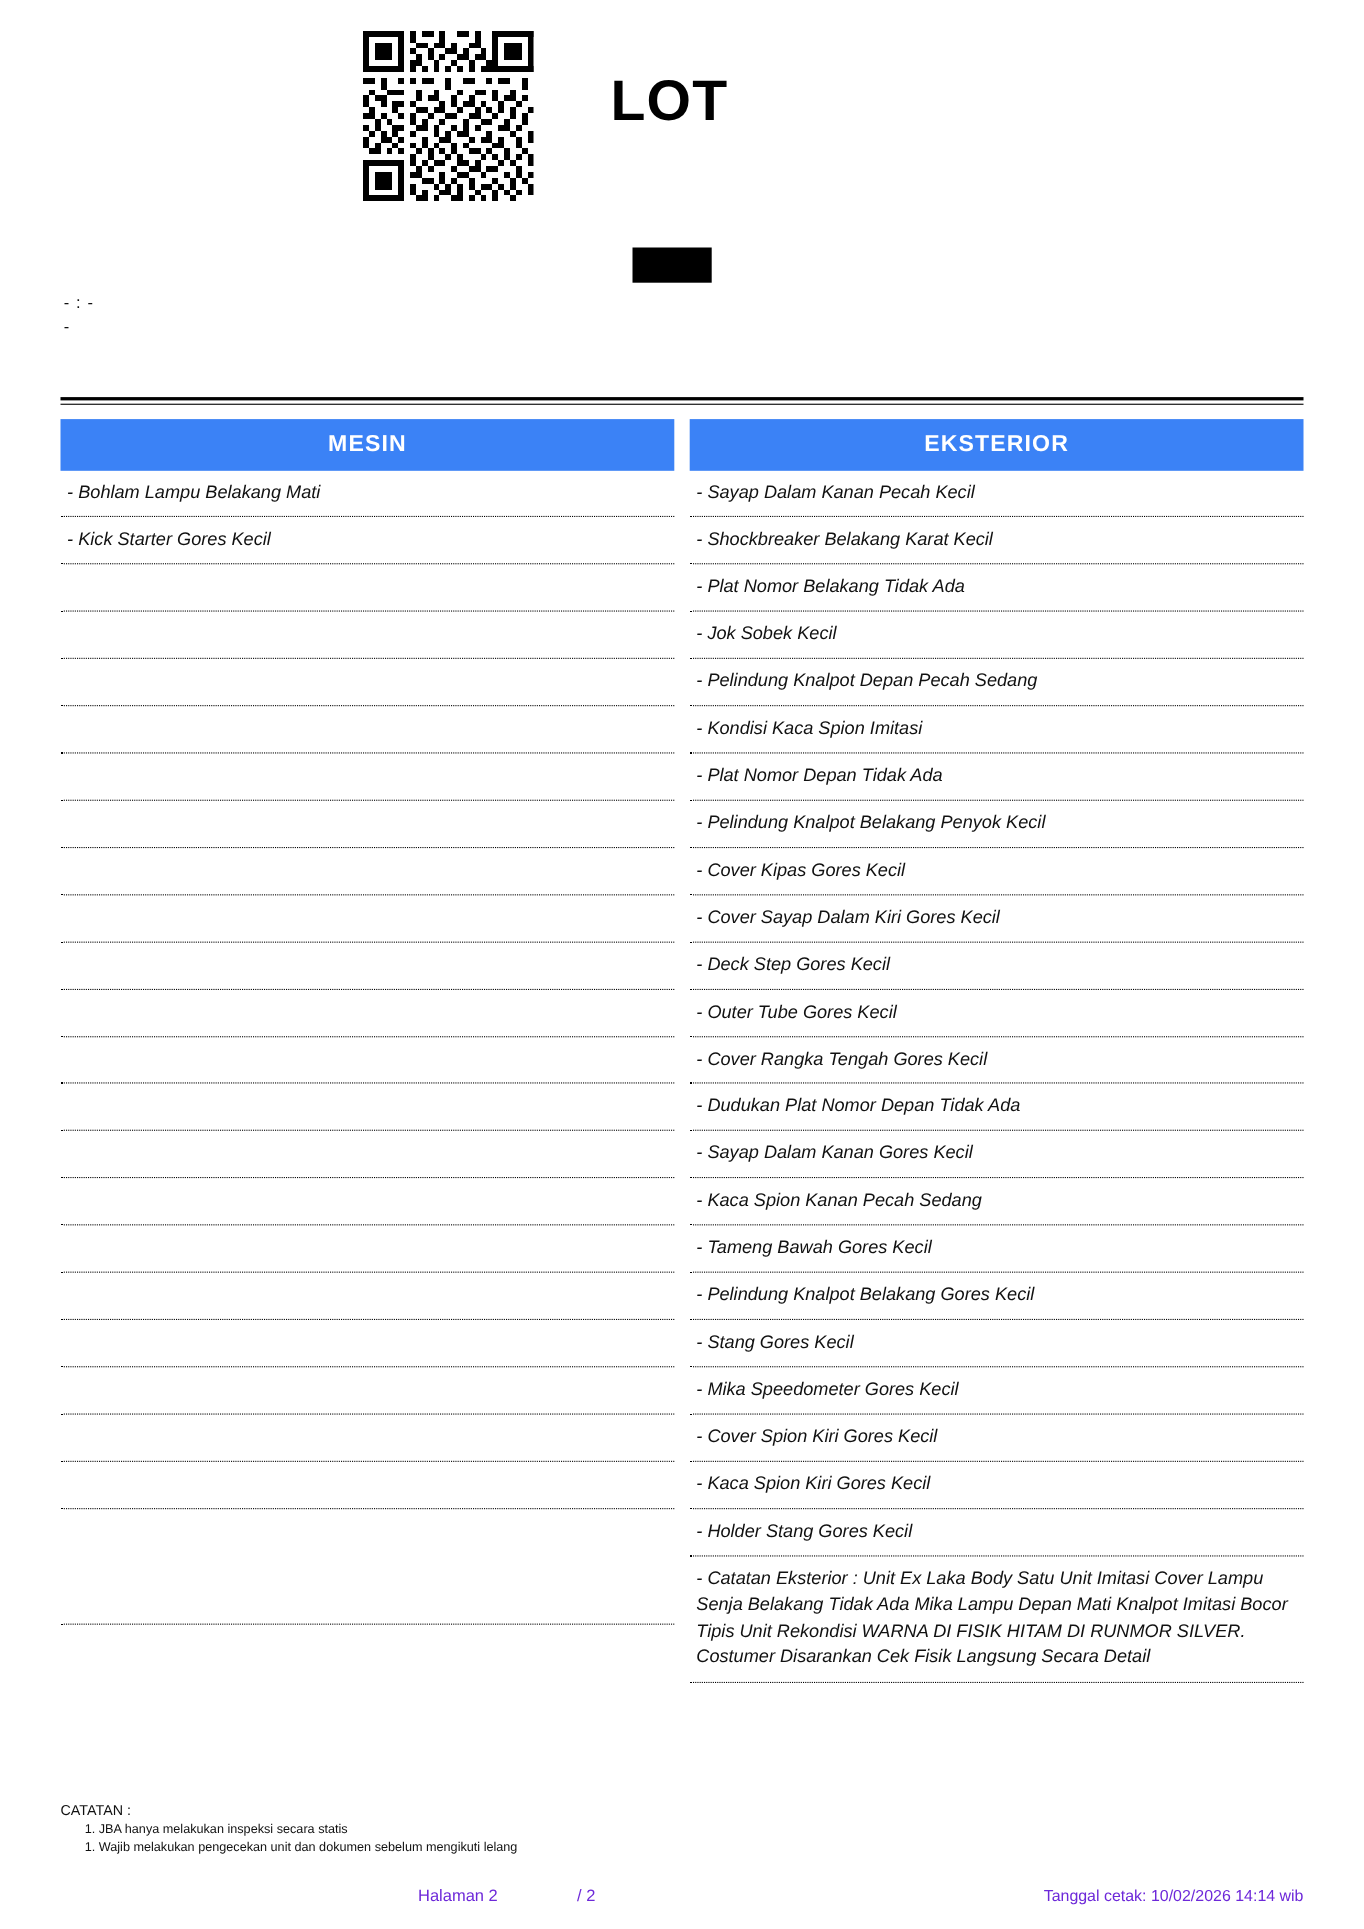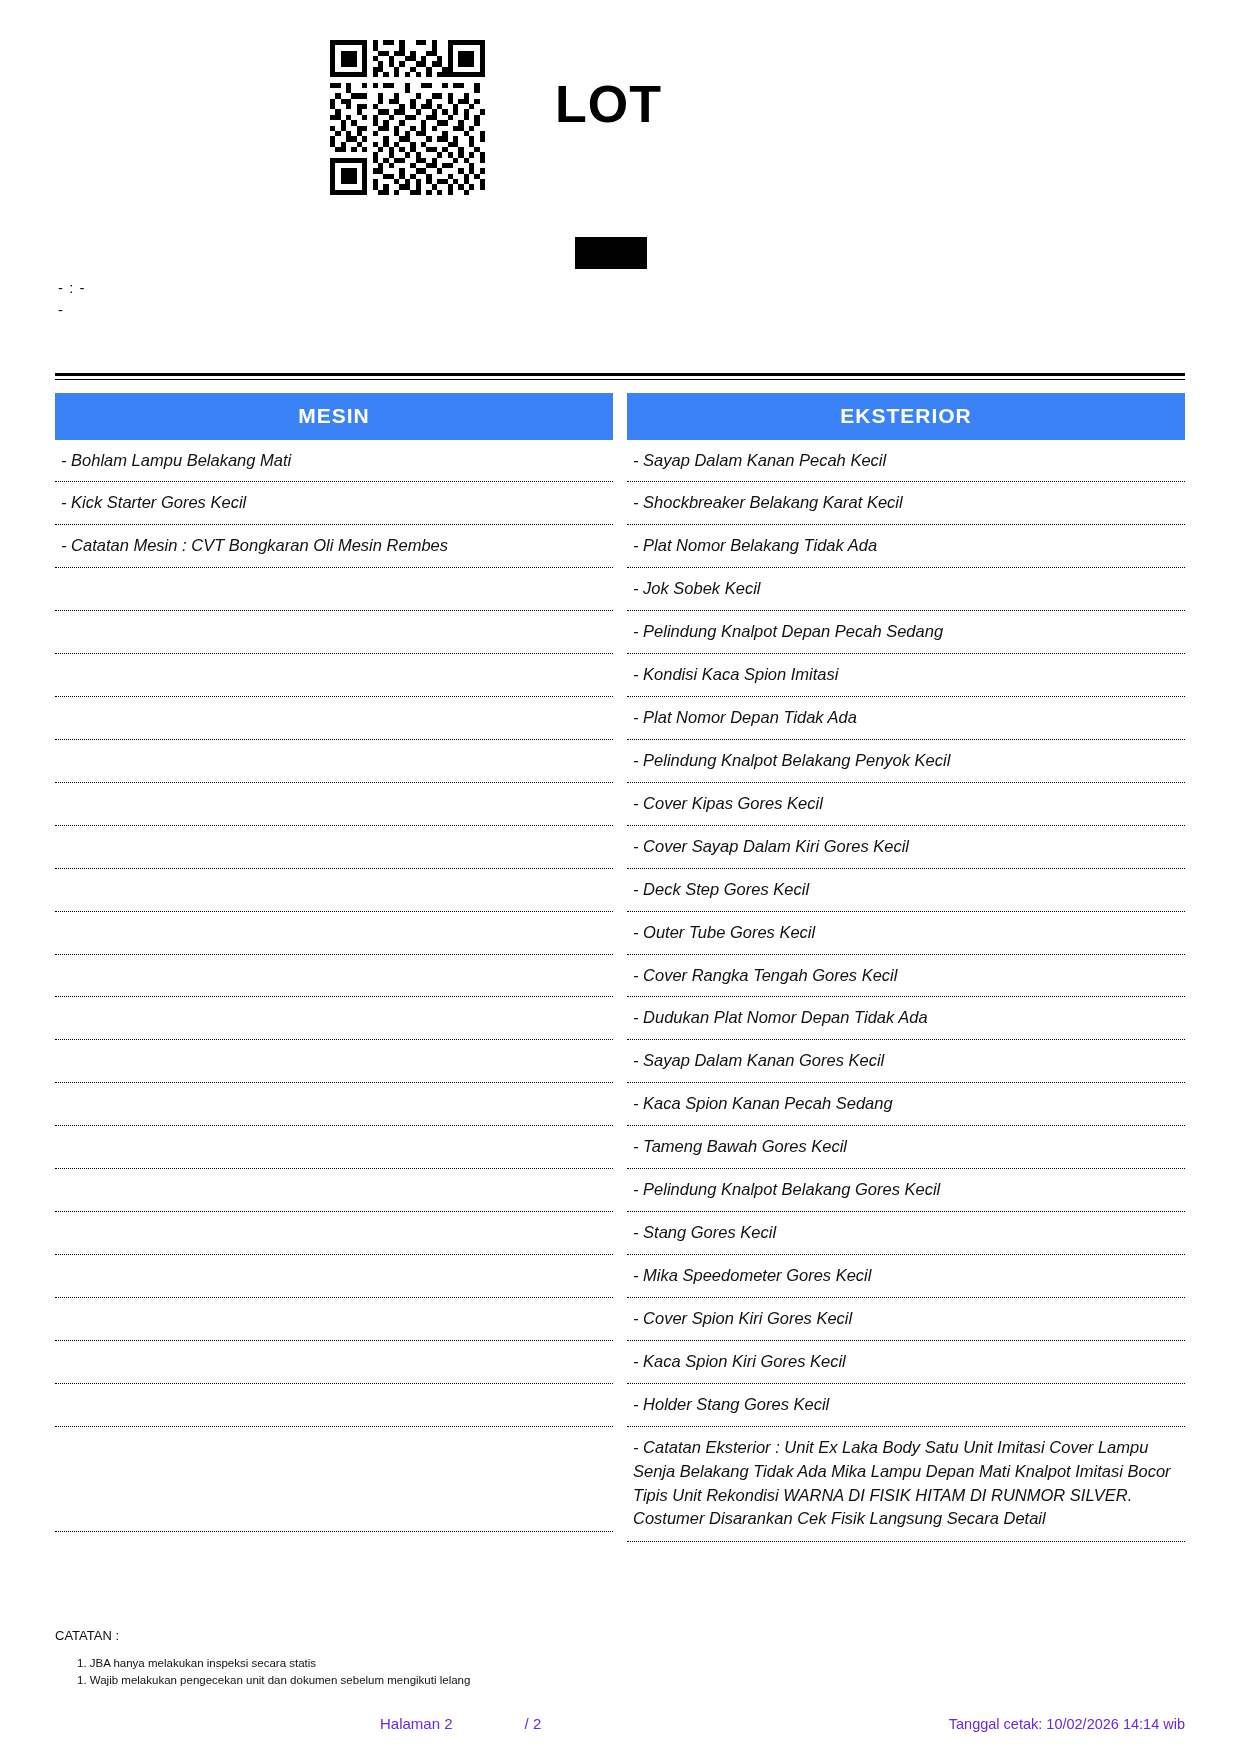--- a/index.html
+++ b/index.html
@@ -20,21 +20,21 @@
     width: 1240px;
     height: 1754px;
     padding: 0 55px;
     position: relative;
   }
 
   
   .header {
     display: flex;
     align-items: flex-start;
-    padding-top: 40px;
+    padding-top: 28px;
     padding-left: 275px;
   }
   .qr {
     width: 155px;
     height: 155px;
     flex: 0 0 auto;
     image-rendering: pixelated;
   }
   .lot-title {
     font-size: 52px;
@@ -109,21 +109,21 @@
   
   .footer {
     position: absolute;
     left: 55px;
     right: 55px;
     bottom: 22px;
   }
   .catatan-title {
     font-size: 13px;
     color: #111;
-    margin-bottom: 12px;
+    margin-bottom: 2px;
   }
   .catatan-item {
     font-size: 11.5px;
     color: #111;
     padding-left: 22px;
     line-height: 1.5;
   }
   .footer-bottom {
     display: flex;
     align-items: flex-end;
@@ -368,21 +368,20 @@
   <div class="rule-thick"></div>
   <div class="rule-thin"></div>
 
   <div class="cols">
 
     <div class="col">
       <div class="col-head">MESIN</div>
       <div class="rowlist">
         <div class="row">- Bohlam Lampu Belakang Mati</div>
         <div class="row">- Kick Starter Gores Kecil</div>
-        <div class="row">- Catatan Mesin :  CVT Bongkaran Oli Mesin Rembes</div>
         <div class="row empty">&nbsp;</div>
         <div class="row empty">&nbsp;</div>
         <div class="row empty">&nbsp;</div>
         <div class="row empty">&nbsp;</div>
         <div class="row empty">&nbsp;</div>
         <div class="row empty">&nbsp;</div>
         <div class="row empty">&nbsp;</div>
         <div class="row empty">&nbsp;</div>
         <div class="row empty">&nbsp;</div>
         <div class="row empty">&nbsp;</div>

